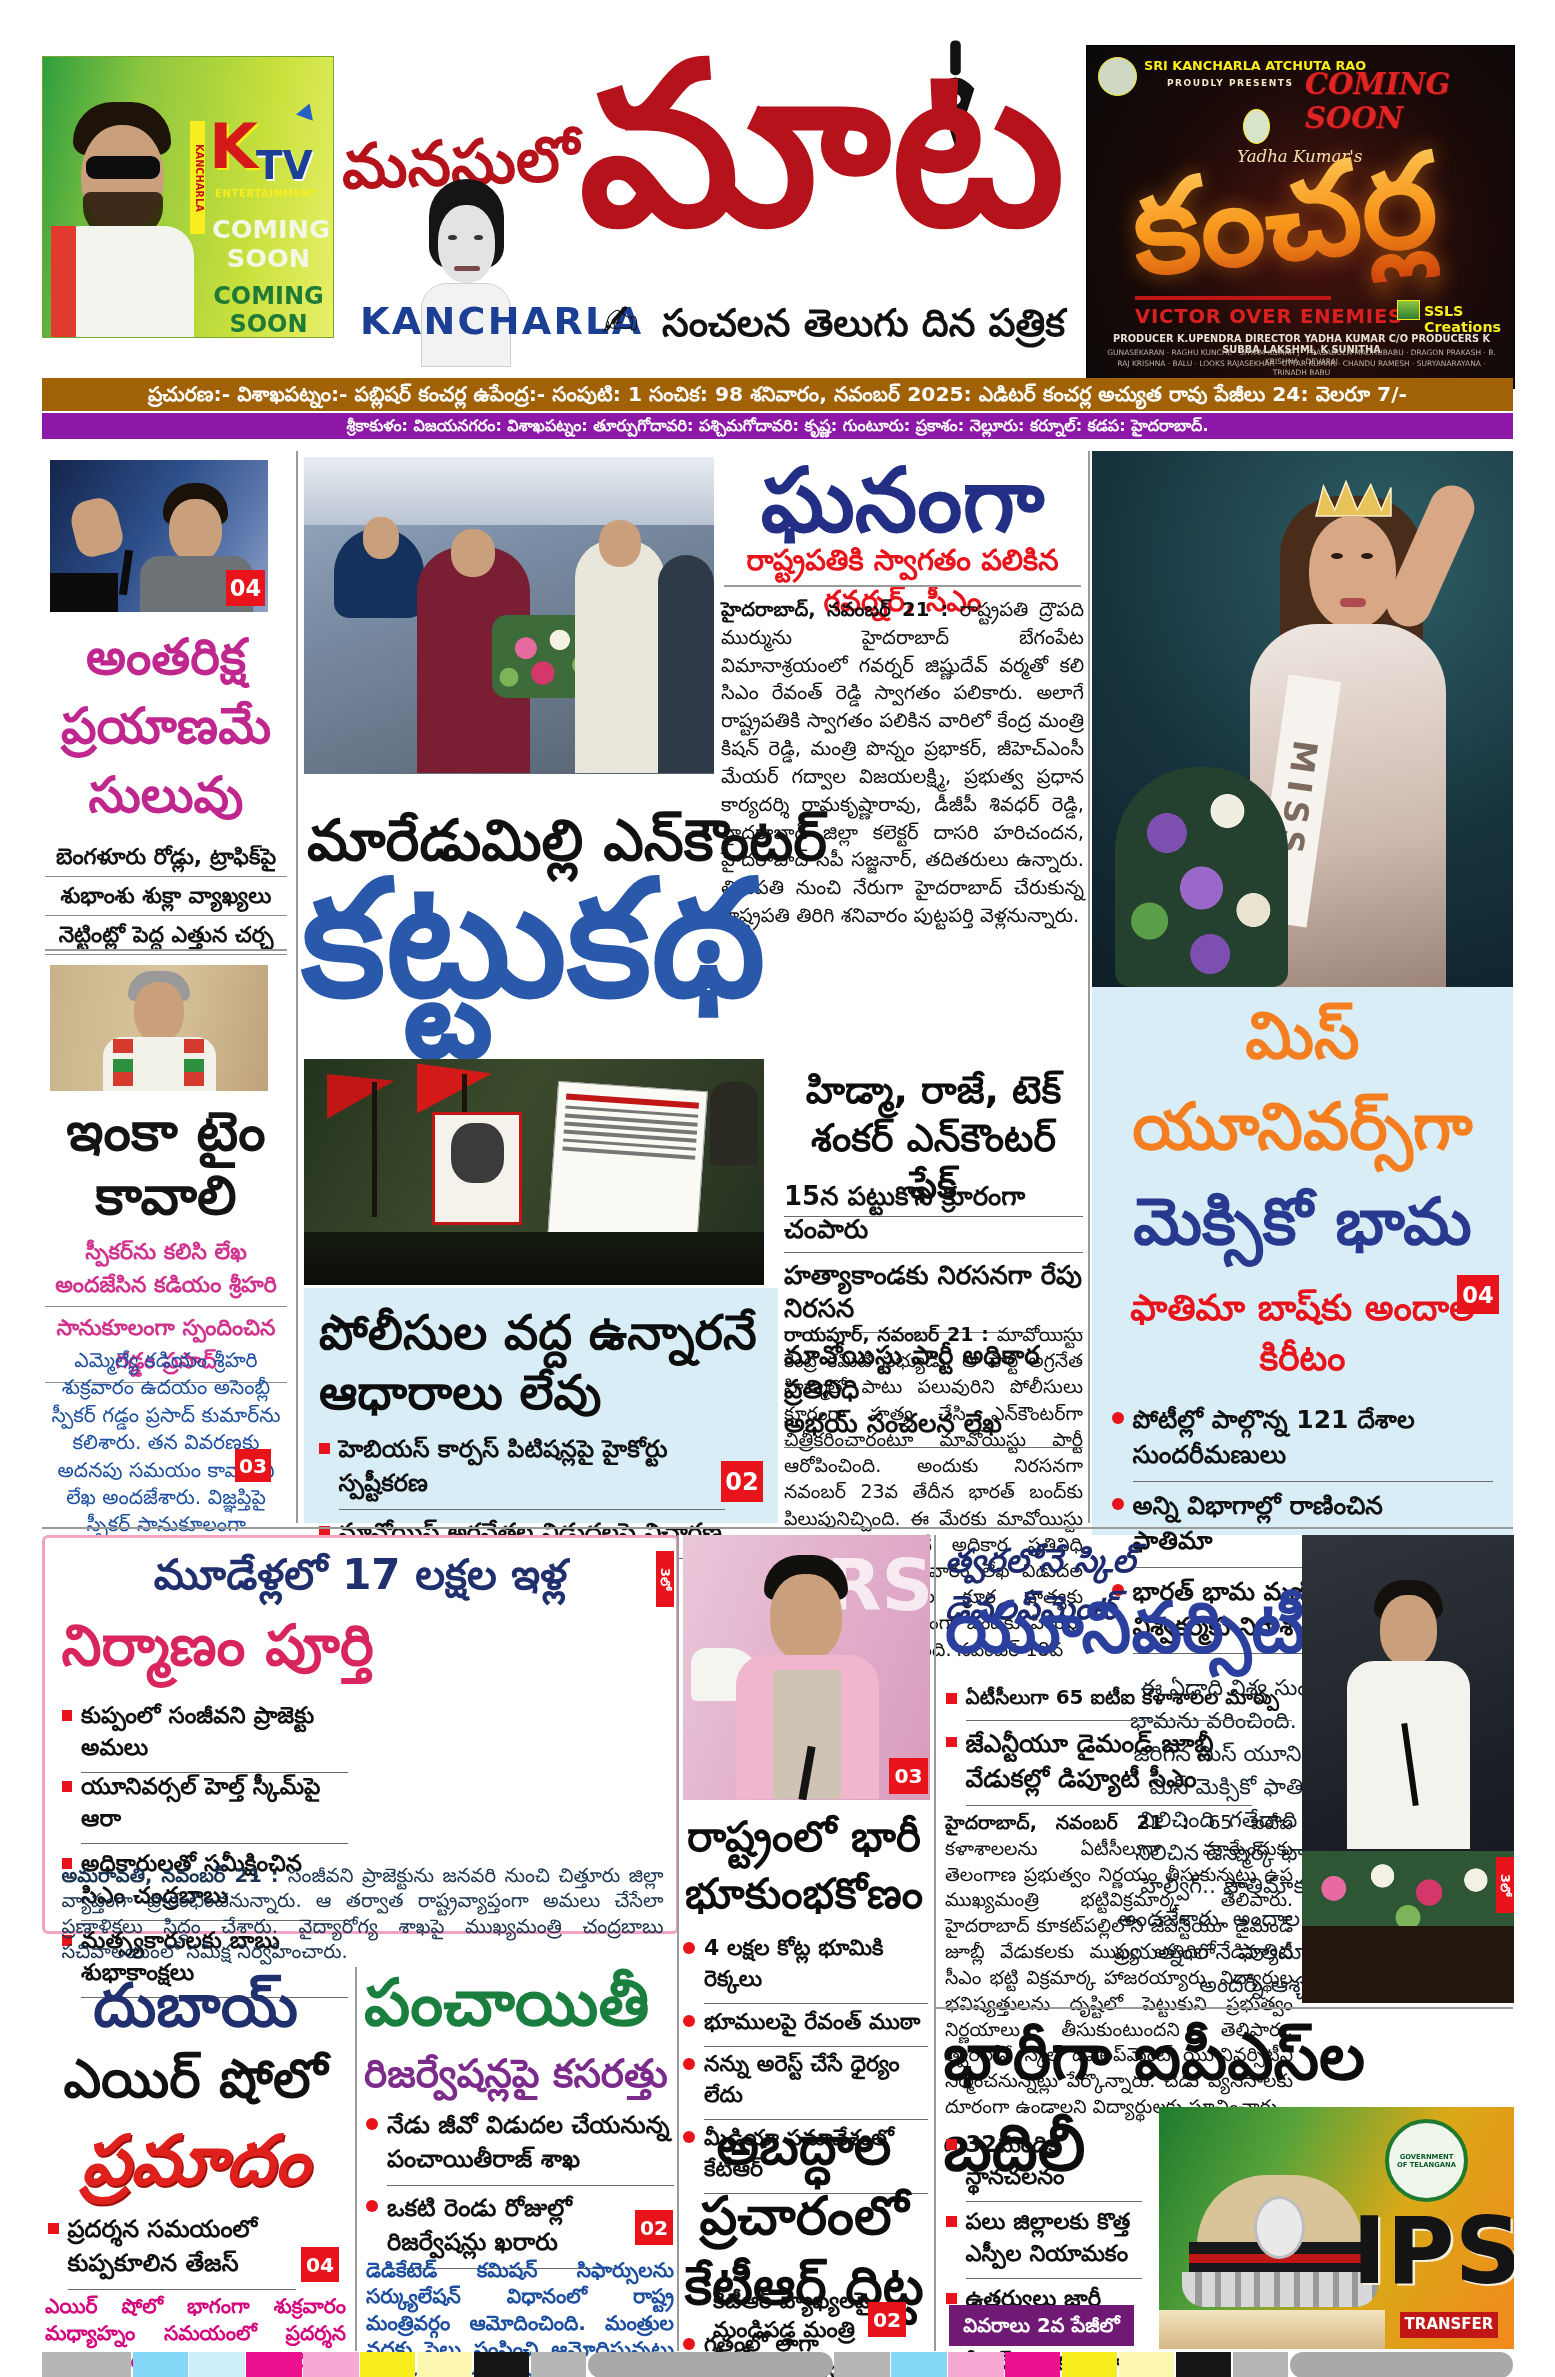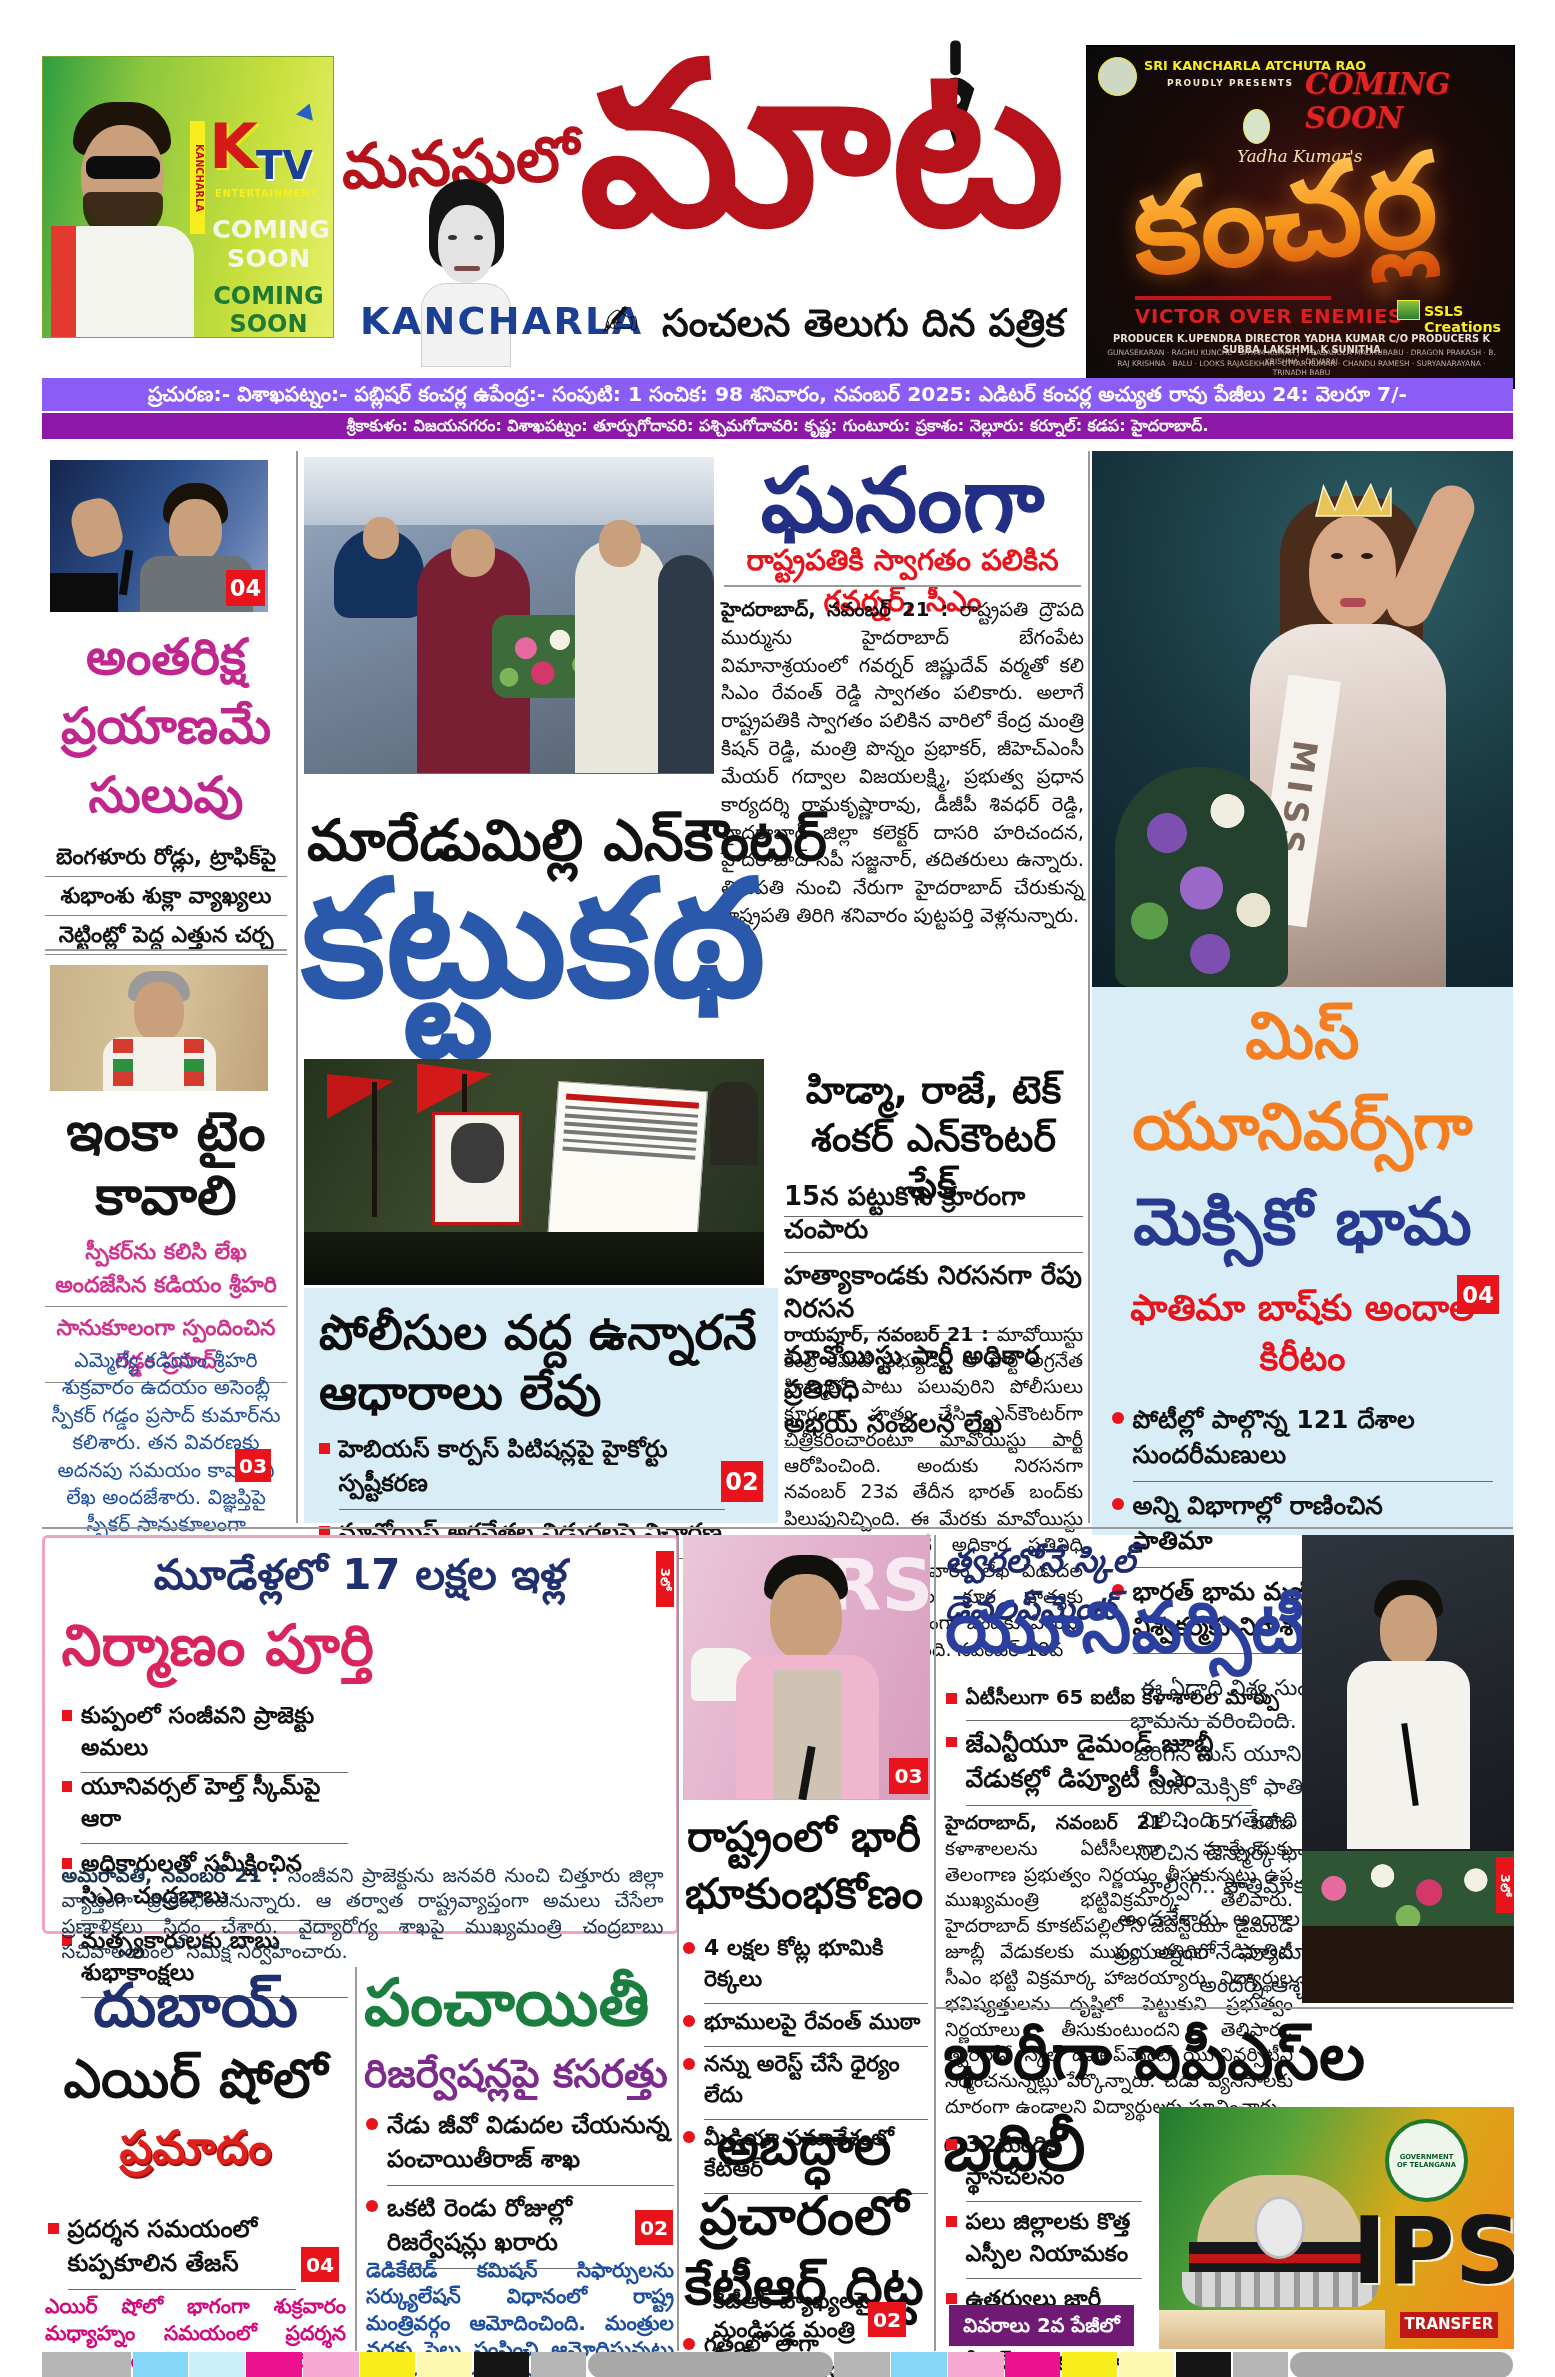--- a/index.html
+++ b/index.html
@@ -83,21 +83,21 @@
     <div class="abs b" style="left:45px;top:90px;width:346px;font-size:128px;line-height:1.2;transform:rotate(-6deg);background:linear-gradient(180deg,#ffe27a 0%,#f59b1f 55%,#c2310a 100%);-webkit-background-clip:text;background-clip:text;color:transparent;text-shadow:0 0 21px rgba(255,140,20,.45)">కంచర్ల</div>
     <div class="abs" style="left:48px;top:250px;width:196px;height:3.8px;background:#c01616"></div>
     <div class="abs b" style="left:48px;top:259px;font-size:19.6px;color:#d82020;letter-spacing:0.8px">VICTOR OVER ENEMIES</div>
     <div class="abs" style="left:310px;top:254px;width:22.6px;height:19.6px;background:linear-gradient(#8dc63f,#2e7d32);border:0.8px solid #f8ee1e"></div>
     <div class="abs b" style="left:337px;top:257px;font-size:14.3px;color:#f8ee1e">SSLS Creations</div>
     <div class="abs b c" style="left:15px;top:287px;width:399px;font-size:9.8px;color:#e8e2d2">PRODUCER K.UPENDRA    DIRECTOR YADHA KUMAR    C/O PRODUCERS K SUBBA LAKSHMI, K SUNITHA</div>
     <div class="abs c" style="left:15px;top:302px;width:399px;font-size:7.5px;color:#b9b2a2">GUNASEKARAN · RAGHU KUNCHE · SHYAM KUMAR J · PRASADULA MADHUBABU · DRAGON PRAKASH · B. KRISHNA · DEVARAJ</div>
     <div class="abs c" style="left:15px;top:313px;width:399px;font-size:7.5px;color:#b9b2a2">RAJ KRISHNA · BALU · LOOKS RAJASEKHAR · UTTAR KUMAR · CHANDU RAMESH · SURYANARAYANA · TRINADH BABU</div>
   </div>
 
-  <div class="abs c" style="left:42px;top:378px;width:1471px;height:33px;background:#8b5cf6;color:#fff;font-weight:bold;font-size:20.3px;line-height:33px">ప్రచురణ:- విశాఖపట్నం:- పబ్లిషర్ కంచర్ల ఉపేంద్ర:- సంపుటి: 1 సంచిక: 98  శనివారం, నవంబర్ 2025:  ఎడిటర్ కంచర్ల అచ్యుత రావు   పేజీలు 24:  వెలరూ 7/-</div>
+  <div class="abs c" style="left:42px;top:378px;width:1471px;height:33px;background:#a16207;color:#fff;font-weight:bold;font-size:20.3px;line-height:33px">ప్రచురణ:- విశాఖపట్నం:- పబ్లిషర్ కంచర్ల ఉపేంద్ర:- సంపుటి: 1 సంచిక: 98  శనివారం, నవంబర్ 2025:  ఎడిటర్ కంచర్ల అచ్యుత రావు   పేజీలు 24:  వెలరూ 7/-</div>
   <div class="abs c" style="left:42px;top:413px;width:1471px;height:25.6px;background:#8d18a8;color:#fff;font-weight:bold;font-size:16px;line-height:25.6px">శ్రీకాకుళం:  విజయనగరం:  విశాఖపట్నం:  తూర్పుగోదావరి:  పశ్చిమగోదావరి:  కృష్ణ:  గుంటూరు:  ప్రకాశం:  నెల్లూరు:  కర్నూల్:  కడప:  హైదరాబాద్.</div>
 
   <div class="vline" style="left:296px;top:451px;width:1.5px;height:1072px"></div>
 
   <div class="ph" style="left:50px;top:460px;width:218px;height:152px;background:linear-gradient(120deg,#14254d 0%,#2d4f8a 45%,#5a76ab 75%,#8fa3c6 100%)">
     <div class="abs" style="left:113px;top:22.6px;width:65px;height:42px;background:#1a1208;border-radius:30px 30px 10.5px 10.5px"></div>
     <div class="abs skin" style="left:119px;top:39px;width:53px;height:63px;border-radius:46%"></div>
     <div class="abs" style="left:90px;top:96px;width:113px;height:56px;background:#6d7276;border-radius:19.6px 19.6px 0 0"></div>
     <div class="abs skin" style="left:22.6px;top:39px;width:47px;height:56px;border-radius:40% 40% 30% 30%;transform:rotate(-14deg)"></div>
     <div class="abs" style="left:72px;top:90px;width:7.5px;height:45px;background:#0c0c0c;transform:rotate(8deg)"></div>
@@ -266,21 +266,21 @@
         </div>
     </div>
     <p class="j" style="position:absolute;left:16.6px;top:325px;width:602px;font-size:19.6px;line-height:1.3;color:#18324f">
       <span class="b">అమరావతి, నవంబర్ 21 : </span><span>సంజీవని ప్రాజెక్టును జనవరి నుంచి చిత్తూరు జిల్లా వ్యాప్తంగా ప్రారంభించనున్నారు. ఆ తర్వాత రాష్ట్రవ్యాప్తంగా అమలు చేసేలా ప్రణాళికలు సిద్ధం చేశారు. వైద్యారోగ్య శాఖపై ముఖ్యమంత్రి చంద్రబాబు సచివాలయంలో సమీక్ష నిర్వహించారు.</span>
     </p>
   </div>
   <div class="abs vbadge" style="left:656px;top:1551px;width:18px;height:56px">3లో</div>
 
   <div class="abs b c" style="left:45px;top:1970px;width:301px;font-size:60px;color:#20306e">దుబాయ్</div>
   <div class="abs b c" style="left:45px;top:2048px;width:301px;font-size:53px;color:#111">ఎయిర్ షోలో</div>
-  <div class="abs b c" style="left:45px;top:2120px;width:301px;font-size:46px;color:#e0201c;text-shadow:1.5px 1.5px 0 #9c0f0c">ప్రమాదం</div>
+  <div class="abs b c" style="left:45px;top:2120px;width:301px;font-size:69px;color:#e0201c;font-style:italic;text-shadow:1.5px 1.5px 0 #9c0f0c">ప్రమాదం</div>
   <div class="abs bul b" style="left:48px;top:2215px;width:248px;font-size:24px;color:#111">
     <span class="sq"></span>
     <span class="ubul" style="flex:1">ప్రదర్శన సమయంలో కుప్పకూలిన తేజస్</span>
   </div>
   <div class="abs badge" style="left:301px;top:2247px;width:38px;height:35px">04</div>
   <div class="abs j b" style="left:45px;top:2293px;width:301px;font-size:20.3px;line-height:1.32;color:#d4077f">ఎయిర్ షోలో భాగంగా శుక్రవారం మధ్యాహ్నం సమయంలో ప్రదర్శన జరుగుతుండగా.. విమానం ఒక్కసారిగా కూలిపోయింది.</div>
 
   <div class="vline" style="left:355px;top:1967px;width:1.5px;height:384px"></div>
   <div class="abs b" style="left:364px;top:1965px;width:310px;font-size:65px;color:#1a7e3e">పంచాయితీ</div>
   <div class="abs b" style="left:364px;top:2051px;width:310px;font-size:39px;color:#7c2b8d">రిజర్వేషన్లపై కసరత్తు</div>

